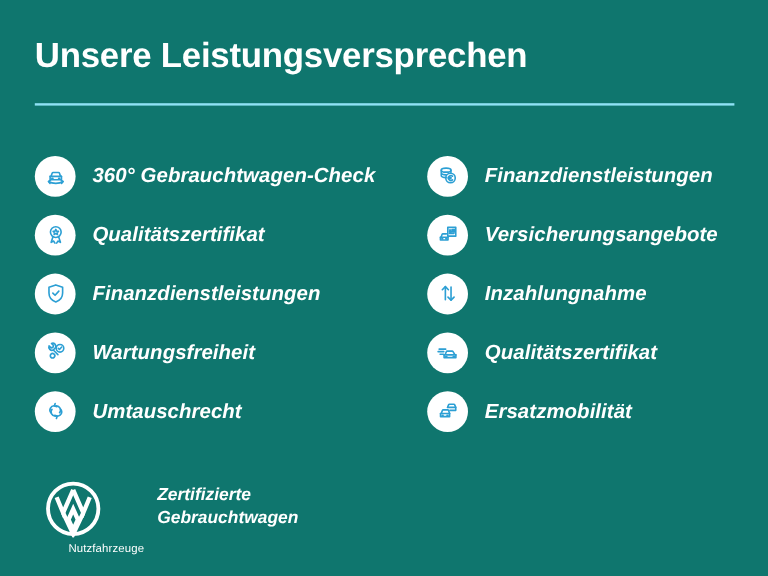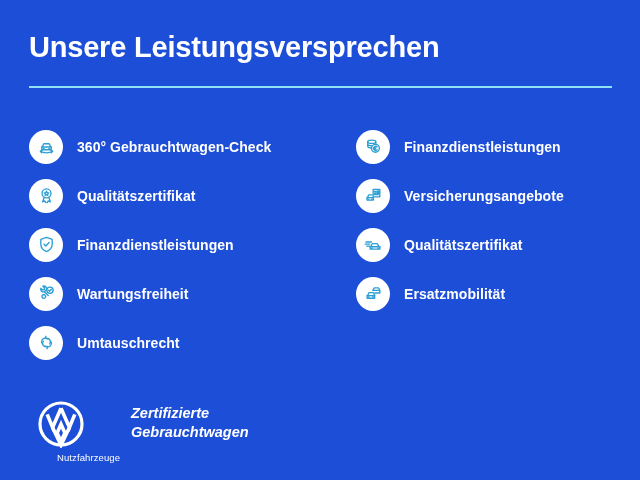--- a/index.html
+++ b/index.html
@@ -13,21 +13,21 @@
     overflow: hidden;
     font-family: "Liberation Sans", "DejaVu Sans", sans-serif;
     background: #00a9ed;
     -webkit-font-smoothing: antialiased;
   }
 
   .slide {
     position: relative;
     width: 640px;
     height: 480px;
-    background: #1d4ed8;
+    background: #0f766e;
     box-sizing: border-box;
   }
 
   
   .header {
     position: absolute;
     left: 29px;
     top: 30px;
     width: 584px;
   }
@@ -89,25 +89,26 @@
     stroke: #2c9fd4;
     fill: none;
     stroke-width: 1.35;
     stroke-linecap: round;
     stroke-linejoin: round;
     vector-effect: non-scaling-stroke;
   }
 
   .feature-label {
     margin-left: 14px;
-    font-size: 14px;
+    font-size: 17px;
     font-weight: bold;
     color: #ffffff;
     letter-spacing: 0.05px;
     white-space: nowrap;
+    font-style: italic;
   }
 
   
   .brand {
     position: absolute;
     left: 29px;
     top: 398px;
     display: flex;
     align-items: flex-start;
   }
@@ -256,20 +257,31 @@
             <path d="M5.9 16.1h.9M9.7 16.1h.9"></path>
             <path d="M11.6 5.1h7.6v8.4h-7.6z"></path>
             <path d="M13.1 7.6h1.9M13.1 9.2h1.9M13.1 10.8h4.4"></path>
             <path d="M16.1 7.1h2.4v2.4h-2.4z"></path>
             <path d="m16.6 8.2.7.7 1.3-1.4"></path>
           </svg>
         </span>
         <span class="feature-label">Versicherungsangebote</span>
       </div>
 
+      <div class="feature">
+        <span class="icon-circle">
+          <svg viewBox="0 0 24 24">
+            <path d="M9.3 18.1V5.6"></path>
+            <path d="m6.4 8.5 2.9-2.9 2.9 2.9"></path>
+            <path d="M14.7 5.9v12.5"></path>
+            <path d="m11.8 15.5 2.9 2.9 2.9-2.9"></path>
+          </svg>
+        </span>
+        <span class="feature-label">Inzahlungnahme</span>
+      </div>
 
       <div class="feature">
         <span class="icon-circle">
           <svg viewBox="0 0 24 24">
             <path d="M8.1 14.6h11.2M9 14.6l1.2-3a1 1 0 0 1 .93-.62h4.6a1 1 0 0 1 .86.49l1.9 3.13"></path>
             <path d="M8.1 14.6v2.6h11.2v-2.6"></path>
             <path d="M9.7 16.2h1M16.8 16.2h1"></path>
             <path d="M3.4 9.1h6.2M2.4 11.5h5.4M4.3 13.9h3.1"></path>
           </svg>
         </span>

